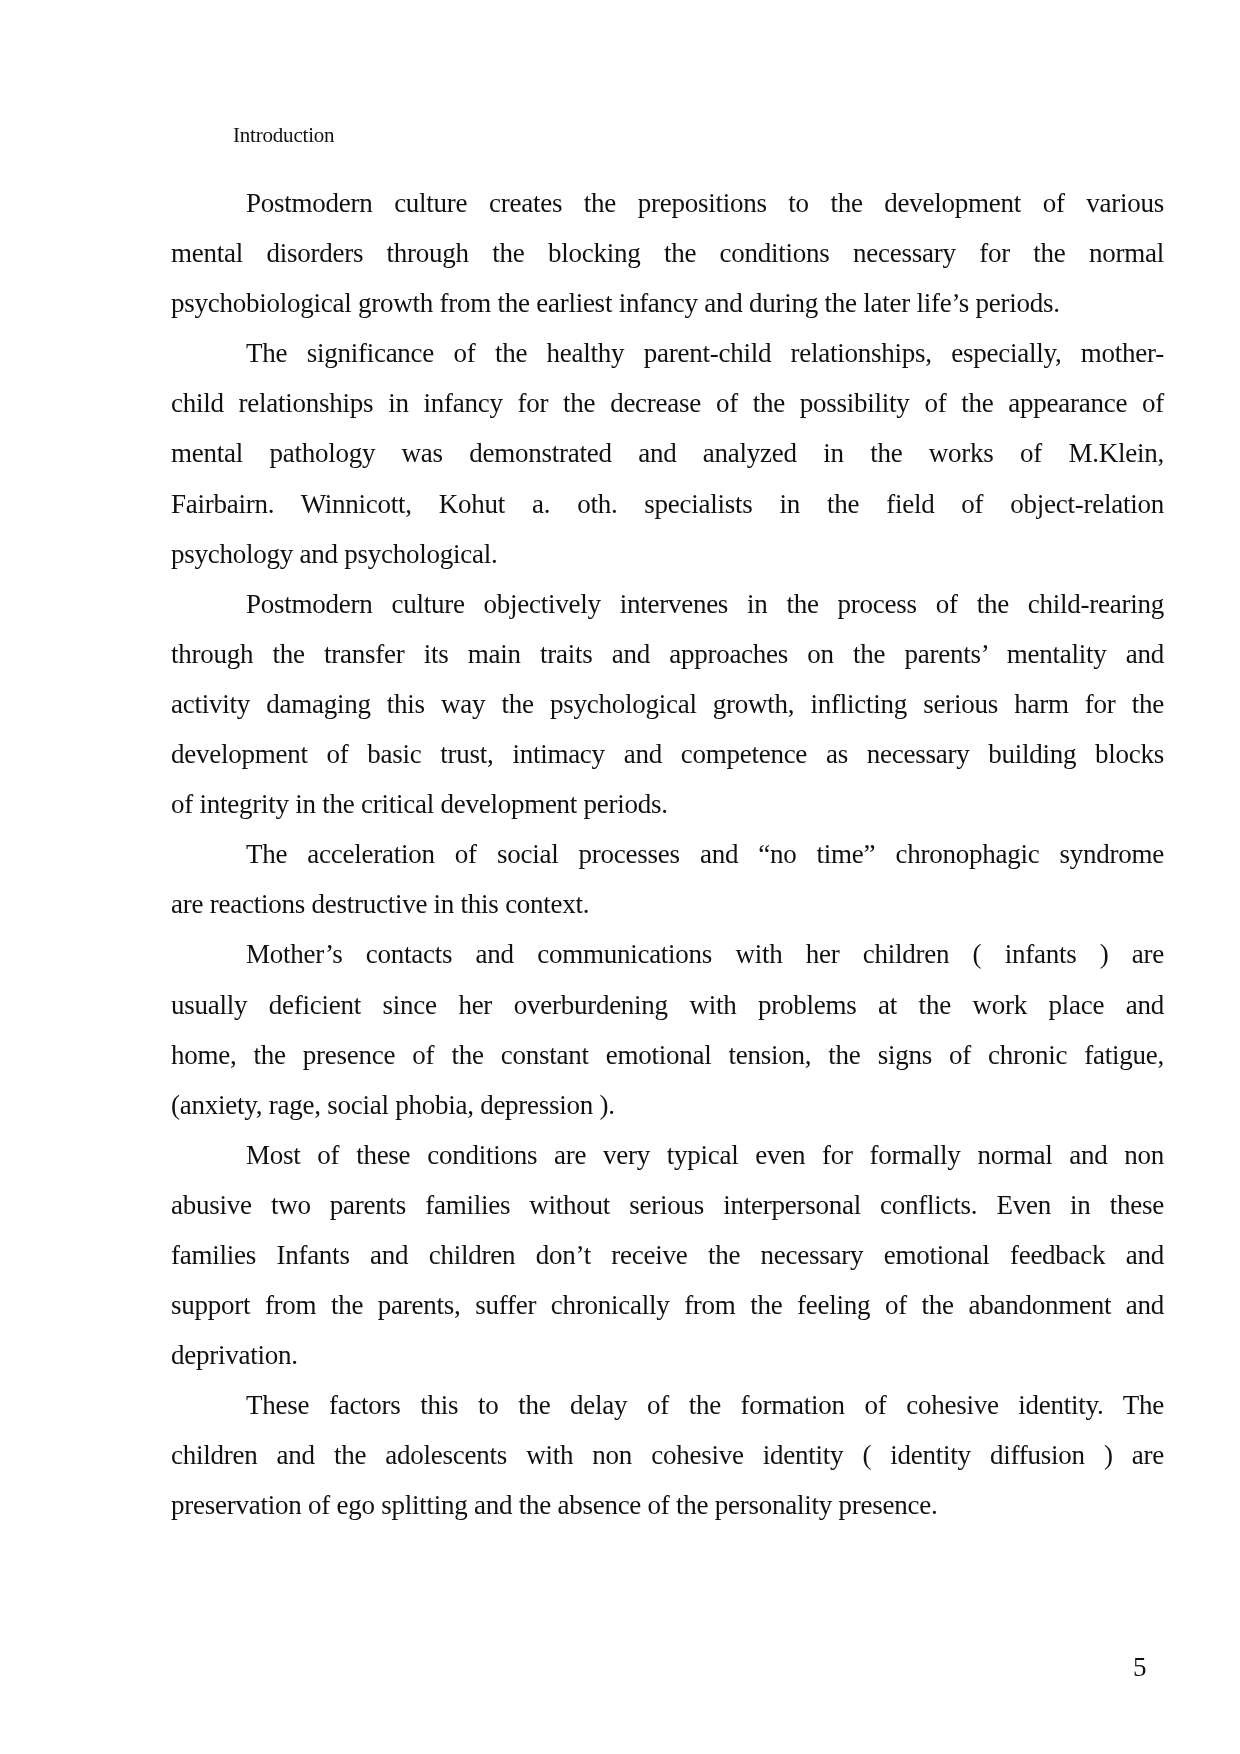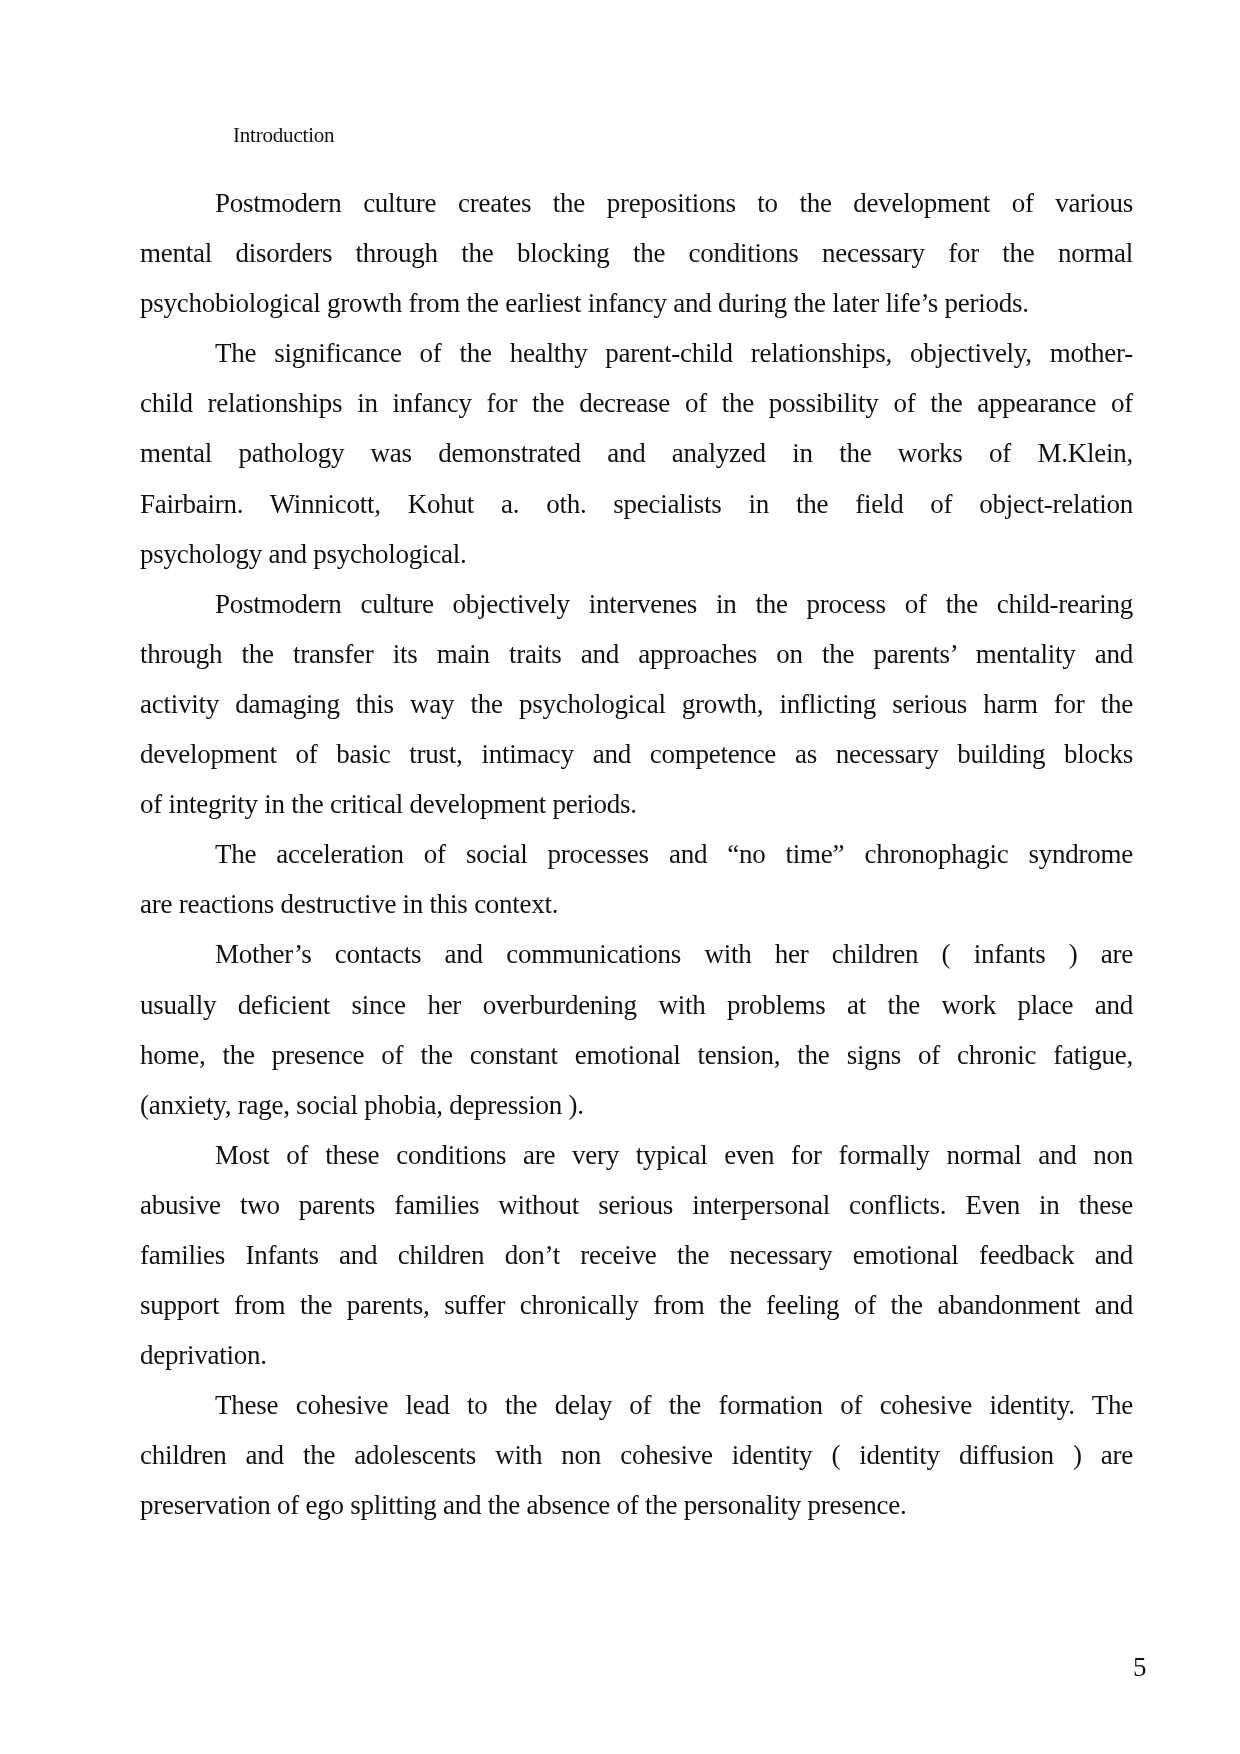--- a/index.html
+++ b/index.html
@@ -27,21 +27,21 @@
       left: 233px;
       top: 118px;
       font-size: 21px;
       line-height: 34px;
       margin: 0;
       font-weight: normal;
       letter-spacing: -0.2px;
     }
     .body {
       position: absolute;
-      left: 140px;
+      left: 171px;
       top: 178px;
       width: 993px;
     }
     .para { margin: 0; padding: 0; }
     .line {
       display: block;
       height: 50.1px;
       line-height: 50.1px;
       font-size: 27px;
       white-space: nowrap;
@@ -66,21 +66,21 @@
 <div class="page">
   <h1 class="heading">Introduction</h1>
 
   <div class="body">
     <div class="para">
         <span class="line first">Postmodern culture creates the prepositions to the development of various</span>
         <span class="line">mental disorders through the blocking the conditions necessary for the normal</span>
         <span class="line last">psychobiological growth from the earliest infancy and during the later life’s periods.</span>
       </div>
     <div class="para">
-        <span class="line first">The significance of the healthy parent-child relationships, objectively, mother-</span>
+        <span class="line first">The significance of the healthy parent-child relationships, especially, mother-</span>
         <span class="line">child relationships in infancy for the decrease of the possibility of  the appearance of</span>
         <span class="line">mental pathology was demonstrated and analyzed in the works of M.Klein,</span>
         <span class="line">Fairbairn. Winnicott, Kohut a. oth. specialists in the field of object-relation</span>
         <span class="line last">psychology and psychological.</span>
       </div>
     <div class="para">
         <span class="line first">Postmodern culture objectively intervenes in the process of the child-rearing</span>
         <span class="line">through the transfer its main traits and approaches on the parents’ mentality and</span>
         <span class="line">activity damaging this way the psychological growth, inflicting serious harm for the</span>
         <span class="line">development of basic trust, intimacy and competence as necessary building blocks</span>
@@ -97,20 +97,20 @@
         <span class="line last">(anxiety, rage, social phobia, depression ).</span>
       </div>
     <div class="para">
         <span class="line first">Most of these conditions are very typical even for formally normal and non</span>
         <span class="line">abusive two parents families without serious interpersonal conflicts.  Even in these</span>
         <span class="line">families Infants and children don’t receive the necessary emotional feedback and</span>
         <span class="line">support from the parents, suffer chronically from the feeling of the abandonment and</span>
         <span class="line last">deprivation.</span>
       </div>
     <div class="para">
-        <span class="line first">These cohesive lead to the delay of the formation of cohesive identity. The</span>
+        <span class="line first">These factors this to the delay of the formation of cohesive identity. The</span>
         <span class="line">children and the adolescents with non cohesive identity ( identity diffusion )  are</span>
         <span class="line last">preservation of ego splitting and the absence of the personality presence.</span>
       </div>
   </div>
 
   <div class="page-number">5</div>
 </div>
 
 </body></html>

